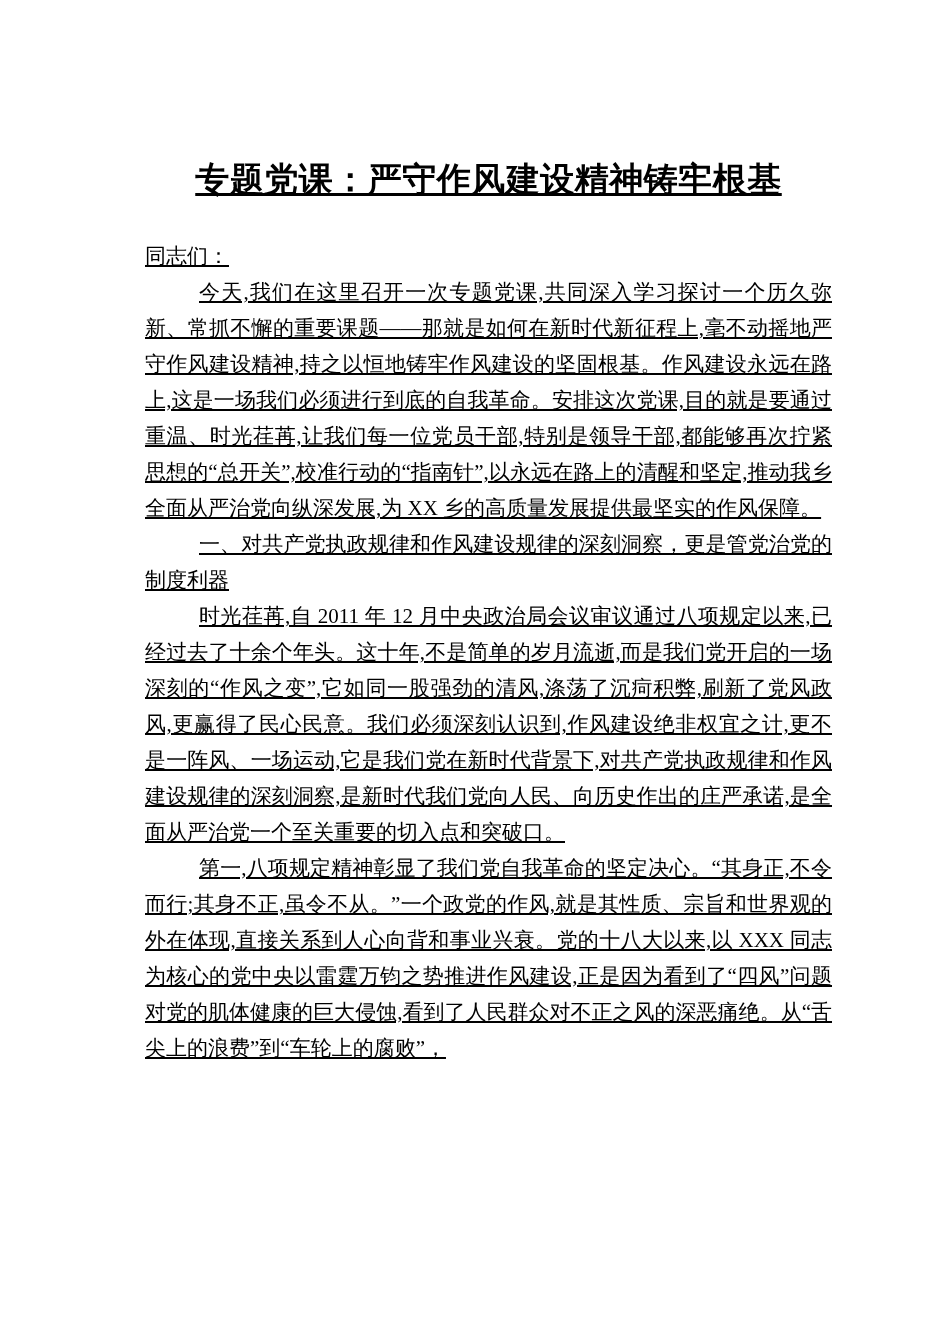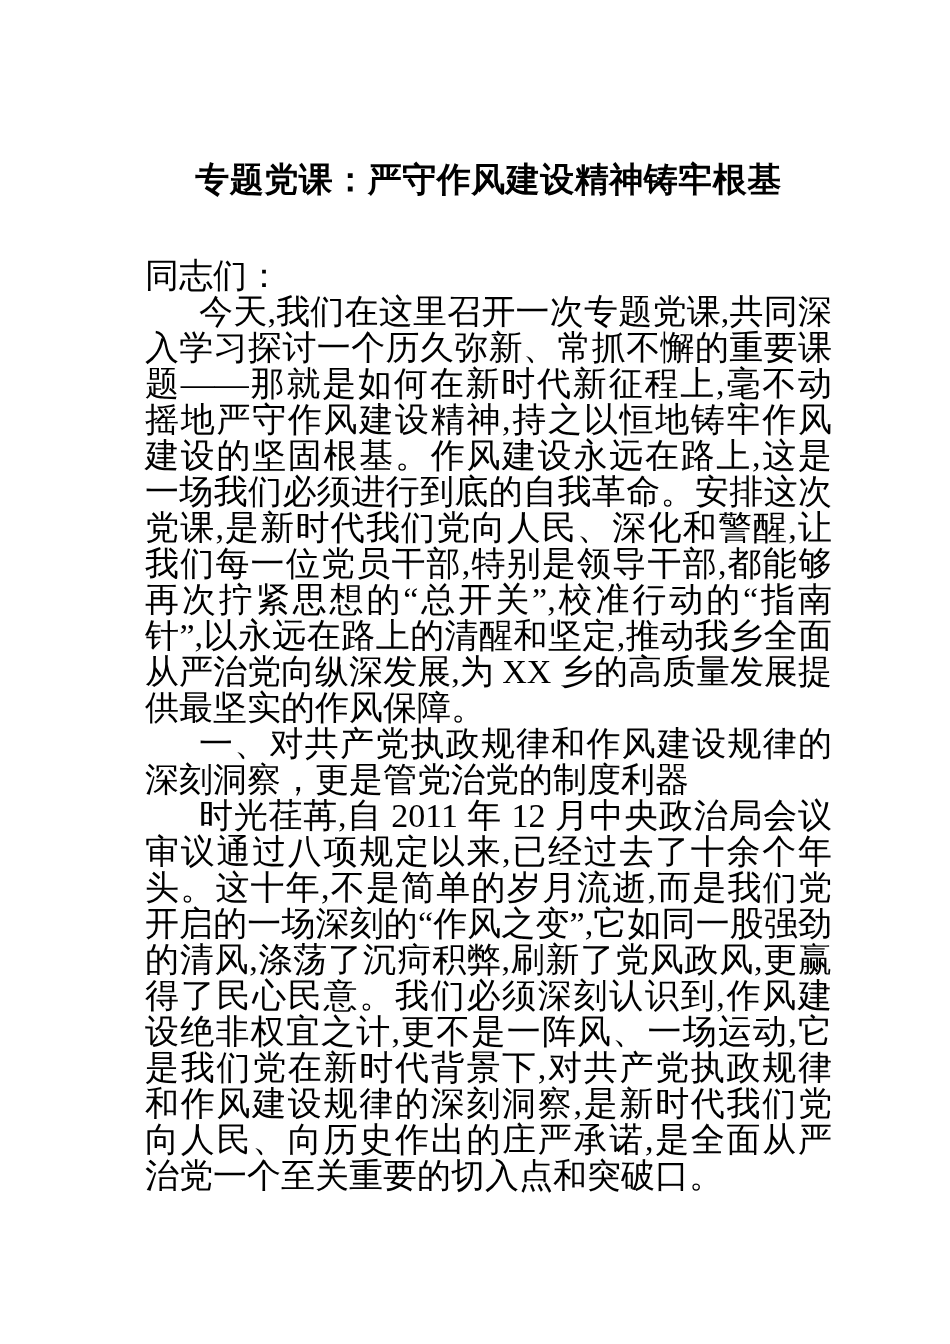--- a/index.html
+++ b/index.html
@@ -11,32 +11,33 @@
     position: relative;
     box-sizing: border-box;
     width: 950px;
     height: 1344px;
     background: #ffffff;
     color: #000000;
     padding: 159px 118px 0 145px;
     overflow: hidden;
     
     font-family: "Liberation Serif", sans-serif;
+    text-decoration: underline;
   }
   .doc-title {
     margin: 0;
     font-size: 34px;
     line-height: 42px;
     font-weight: 700;
     text-align: center;
     letter-spacing: 0.5px;
   }
   .doc-body {
-    margin-top: 57px;
-    font-size: 34px;
+    margin-top: 37px;
+    font-size: 21px;
     line-height: 36px;
     text-align: justify;
   }
   .doc-body p {
     margin: 0;
     padding: 0;
     text-indent: 54px; 
   }
   .doc-body p.salutation {
     text-indent: 0;
@@ -44,20 +45,21 @@
 </style>
 </head>
 <body>
 
 <div class="page">
   <h1 class="doc-title">专题党课：严守作风建设精神铸牢根基</h1>
 
   <div class="doc-body">
     <p class="salutation">同志们：</p>
 
-    <p>今天,我们在这里召开一次专题党课,共同深入学习探讨一个历久弥新、常抓不懈的重要课题——那就是如何在新时代新征程上,毫不动摇地严守作风建设精神,持之以恒地铸牢作风建设的坚固根基。作风建设永远在路上,这是一场我们必须进行到底的自我革命。安排这次党课,是新时代我们党向人民、深化和警醒,让我们每一位党员干部,特别是领导干部,都能够再次拧紧思想的“总开关”,校准行动的“指南针”,以永远在路上的清醒和坚定,推动我乡全面从严治党向纵深发展,为 XX 乡的高质量发展提供最坚实的作风保障。</p>
+    <p>今天,我们在这里召开一次专题党课,共同深入学习探讨一个历久弥新、常抓不懈的重要课题——那就是如何在新时代新征程上,毫不动摇地严守作风建设精神,持之以恒地铸牢作风建设的坚固根基。作风建设永远在路上,这是一场我们必须进行到底的自我革命。安排这次党课,目的就是要通过重温、时光荏苒,让我们每一位党员干部,特别是领导干部,都能够再次拧紧思想的“总开关”,校准行动的“指南针”,以永远在路上的清醒和坚定,推动我乡全面从严治党向纵深发展,为 XX 乡的高质量发展提供最坚实的作风保障。</p>
 
     <p>一、对共产党执政规律和作风建设规律的深刻洞察，更是管党治党的制度利器</p>
 
     <p>时光荏苒,自 2011 年 12 月中央政治局会议审议通过八项规定以来,已经过去了十余个年头。这十年,不是简单的岁月流逝,而是我们党开启的一场深刻的“作风之变”,它如同一股强劲的清风,涤荡了沉疴积弊,刷新了党风政风,更赢得了民心民意。我们必须深刻认识到,作风建设绝非权宜之计,更不是一阵风、一场运动,它是我们党在新时代背景下,对共产党执政规律和作风建设规律的深刻洞察,是新时代我们党向人民、向历史作出的庄严承诺,是全面从严治党一个至关重要的切入点和突破口。</p>
 
+    <p>第一,八项规定精神彰显了我们党自我革命的坚定决心。“其身正,不令而行;其身不正,虽令不从。”一个政党的作风,就是其性质、宗旨和世界观的外在体现,直接关系到人心向背和事业兴衰。党的十八大以来,以 XXX 同志为核心的党中央以雷霆万钧之势推进作风建设,正是因为看到了“四风”问题对党的肌体健康的巨大侵蚀,看到了人民群众对不正之风的深恶痛绝。从“舌尖上的浪费”到“车轮上的腐败”，</p>
   </div>
 </div>
 
 </body></html>

